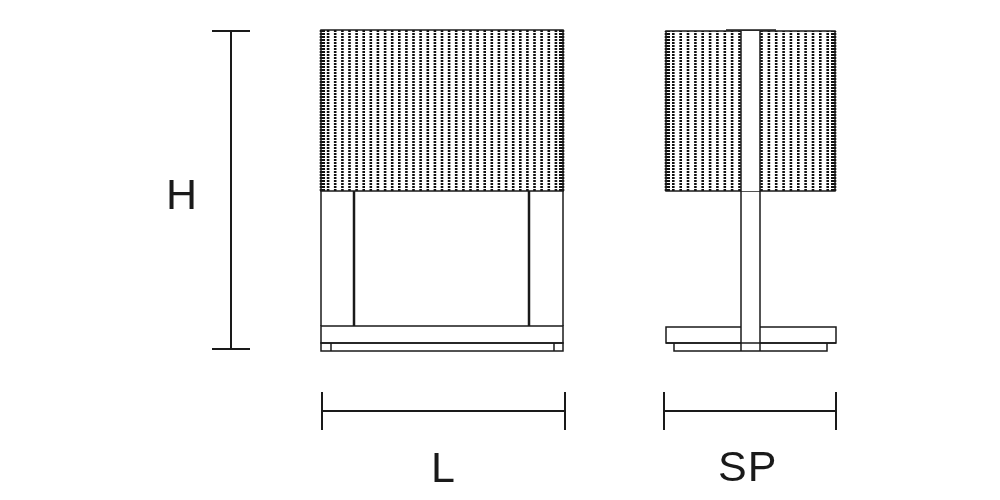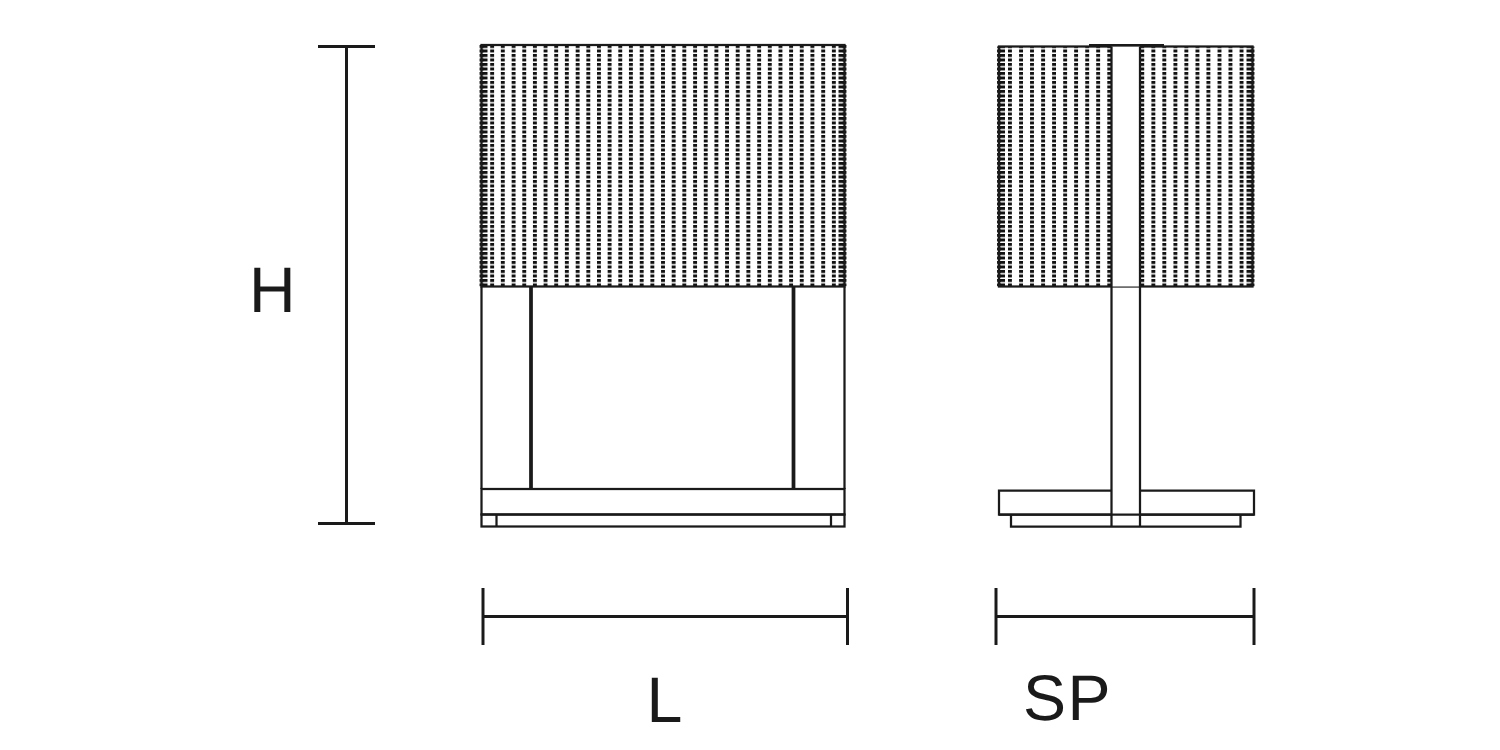--- a/index.html
+++ b/index.html
@@ -4,21 +4,21 @@
 <style>
   html, body { margin: 0; padding: 0; background: #ffffff; }
   body { width: 1000px; height: 500px; position: relative; overflow: hidden;
          font-family: "Liberation Sans", "DejaVu Sans", sans-serif; }
   svg.drawing { position: absolute; left: 0; top: 0; }
   .label { position: absolute; color: #1a1a1a; font-weight: 500;
            font-family: "Liberation Sans", "DejaVu Sans", sans-serif;
            font-size: 43px; line-height: 1; letter-spacing: 1px; }
   #lbl-h  { left: 166px; top: 173px; }
   #lbl-l  { left: 431px; top: 446px; }
-  #lbl-sp { left: 682px; top: 445px; }
+  #lbl-sp { left: 718px; top: 445px; }
 </style>
 </head>
 <body>
 
 <svg class="drawing" width="1000" height="500" viewBox="0 0 1000 500" xmlns="http://www.w3.org/2000/svg">
   <defs>
 
     <pattern id="dots" x="0" y="0" width="3" height="3" patternUnits="userSpaceOnUse">
       <rect x="0" y="0" width="3" height="2" fill="#111"></rect>
     </pattern>

